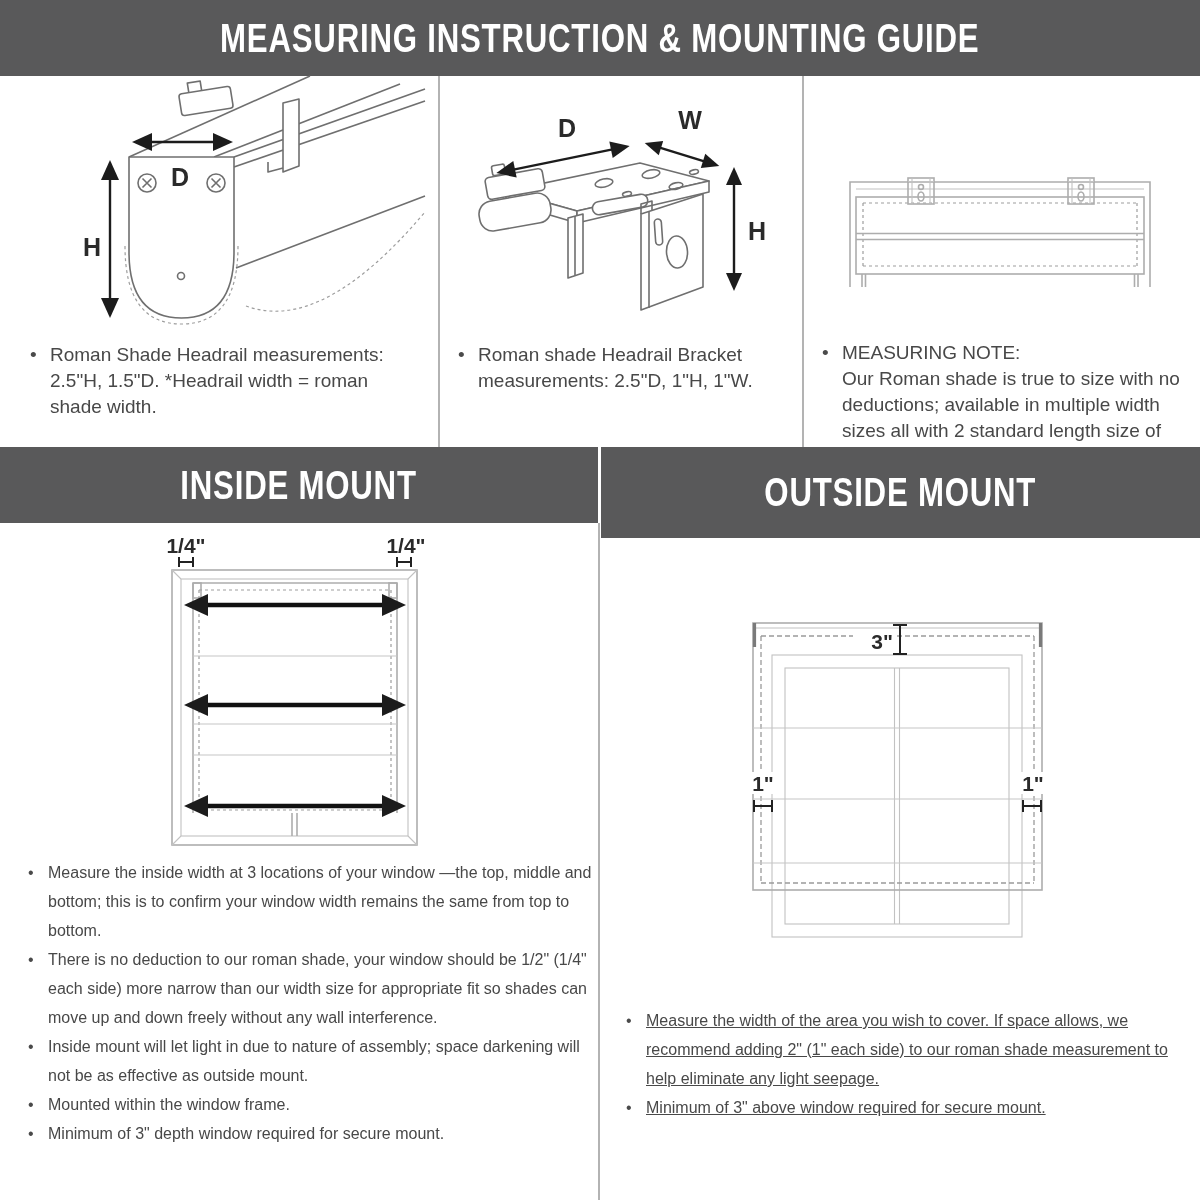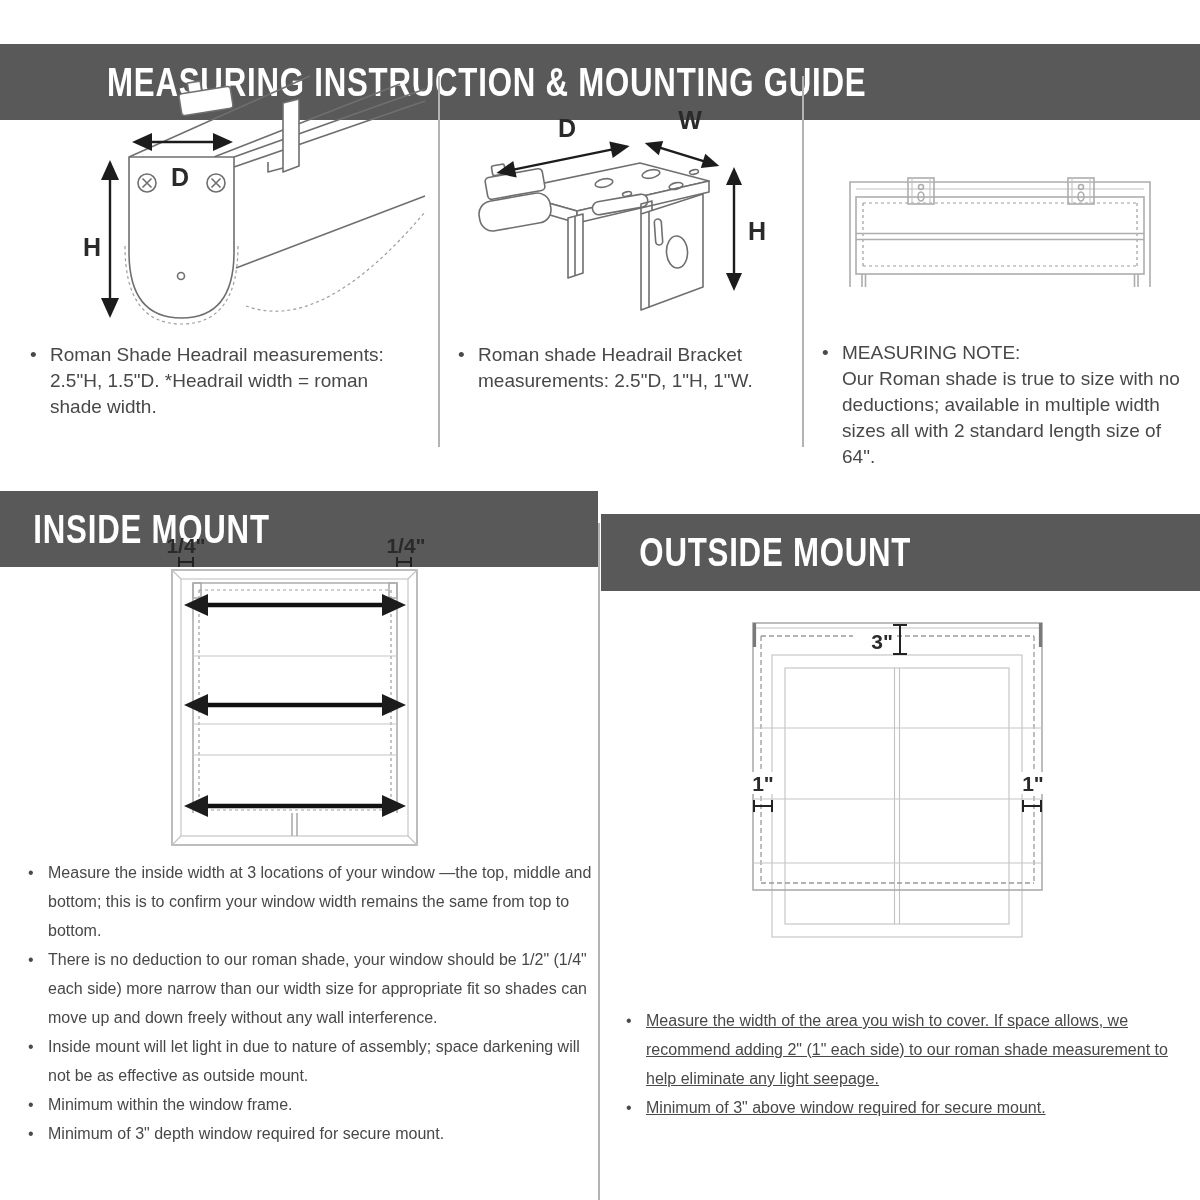--- a/index.html
+++ b/index.html
@@ -1,18 +1,18 @@
 <!DOCTYPE html>
 <html><head>
 <meta charset="utf-8">
 <style>
   html,body{margin:0;padding:0;background:#fff;}
   #stage{position:relative;width:1200px;height:1200px;background:#ffffff;overflow:hidden;
          font-family:"Liberation Sans", sans-serif;color:#484848;}
-  .bar{position:absolute;background:#59595a;display:flex;align-items:center;margin-top:44px;}
+  .bar{position:absolute;background:#59595a;display:flex;align-items:center;justify-content:center;}
   .bar-title{color:#ffffff;font-weight:bold;font-size:40px;letter-spacing:1px;white-space:nowrap;
              transform:scaleX(0.78);transform-origin:center;}
   .vdiv{position:absolute;width:2px;background:#b3b3b3;}
   .note-block{position:absolute;font-size:19px;line-height:26px;}
   .list-block{position:absolute;font-size:16px;line-height:29px;}
   ul.plain{list-style:none;margin:0;padding:0;}
   ul.plain li{position:relative;padding-left:20px;margin:0;}
   ul.plain li::before{content:"\2022";position:absolute;left:0;top:0;color:#4a4a4a;}
   .note-title{font-weight:normal;}
   svg{position:absolute;overflow:visible;}
@@ -171,21 +171,21 @@
       <li>
         <div class="note-title">MEASURING NOTE:</div>
         <div>Our Roman shade is true to size with no deductions; available in multiple width sizes all with 2 standard length size of 64".</div>
       </li>
     </ul>
   </div>
 
   <div class="bar" style="left:0;top:447px;width:598px;height:76px;">
     <div class="bar-title">INSIDE MOUNT</div>
   </div>
-  <div class="bar" style="left:601px;top:470px;width:599px;height:77px;">
+  <div class="bar" style="left:601px;top:447px;width:599px;height:91px;">
     <div class="bar-title">OUTSIDE MOUNT</div>
   </div>
   <div class="vdiv" style="left:598px;top:523px;height:677px;"></div>
 
   <svg style="left:140px;top:528px;" width="335" height="340" viewBox="140 528 335 340">
     <text class="meas-label" x="186" y="553" text-anchor="middle">1/4"</text>
     <text class="meas-label" x="406" y="553" text-anchor="middle">1/4"</text>
     <g class="meas">
       <path d="M179,562 L193,562 M179,557 L179,567 M193,557 L193,567"></path>
     </g>
@@ -250,21 +250,21 @@
       <path class="meas" d="M1023,806 L1041,806 M1023,800 L1023,812 M1041,800 L1041,812"></path>
     </g>
     <text class="meas-label" x="1033" y="791" text-anchor="middle">1"</text>
   </svg>
 
   <div class="list-block" style="left:28px;top:858px;width:565px;">
     <ul class="plain">
         <li><span>Measure the inside width at 3 locations of your window —the top, middle and bottom; this is to confirm your window width remains the same from top to bottom.</span></li>
         <li><span>There is no deduction to our roman shade, your window should be 1/2" (1/4" each side) more narrow than our width size for appropriate fit so shades can move up and down freely without any wall interference.</span></li>
         <li><span>Inside mount will let light in due to nature of assembly; space darkening will not be as effective as outside mount.</span></li>
-        <li><span>Minimum within the window frame.</span></li>
+        <li><span>Mounted within the window frame.</span></li>
         <li><span>Minimum of 3" depth window required for secure mount.</span></li>
       </ul>
   </div>
   <div class="list-block" style="left:626px;top:1006px;width:560px;text-decoration:underline;">
     <ul class="plain">
         <li><span>Measure the width of the area you wish to cover. If space allows, we recommend adding 2" (1" each side) to our roman shade measurement to help eliminate any light seepage.</span></li>
         <li><span>Minimum of 3" above window required for secure mount.</span></li>
       </ul>
   </div>
 

